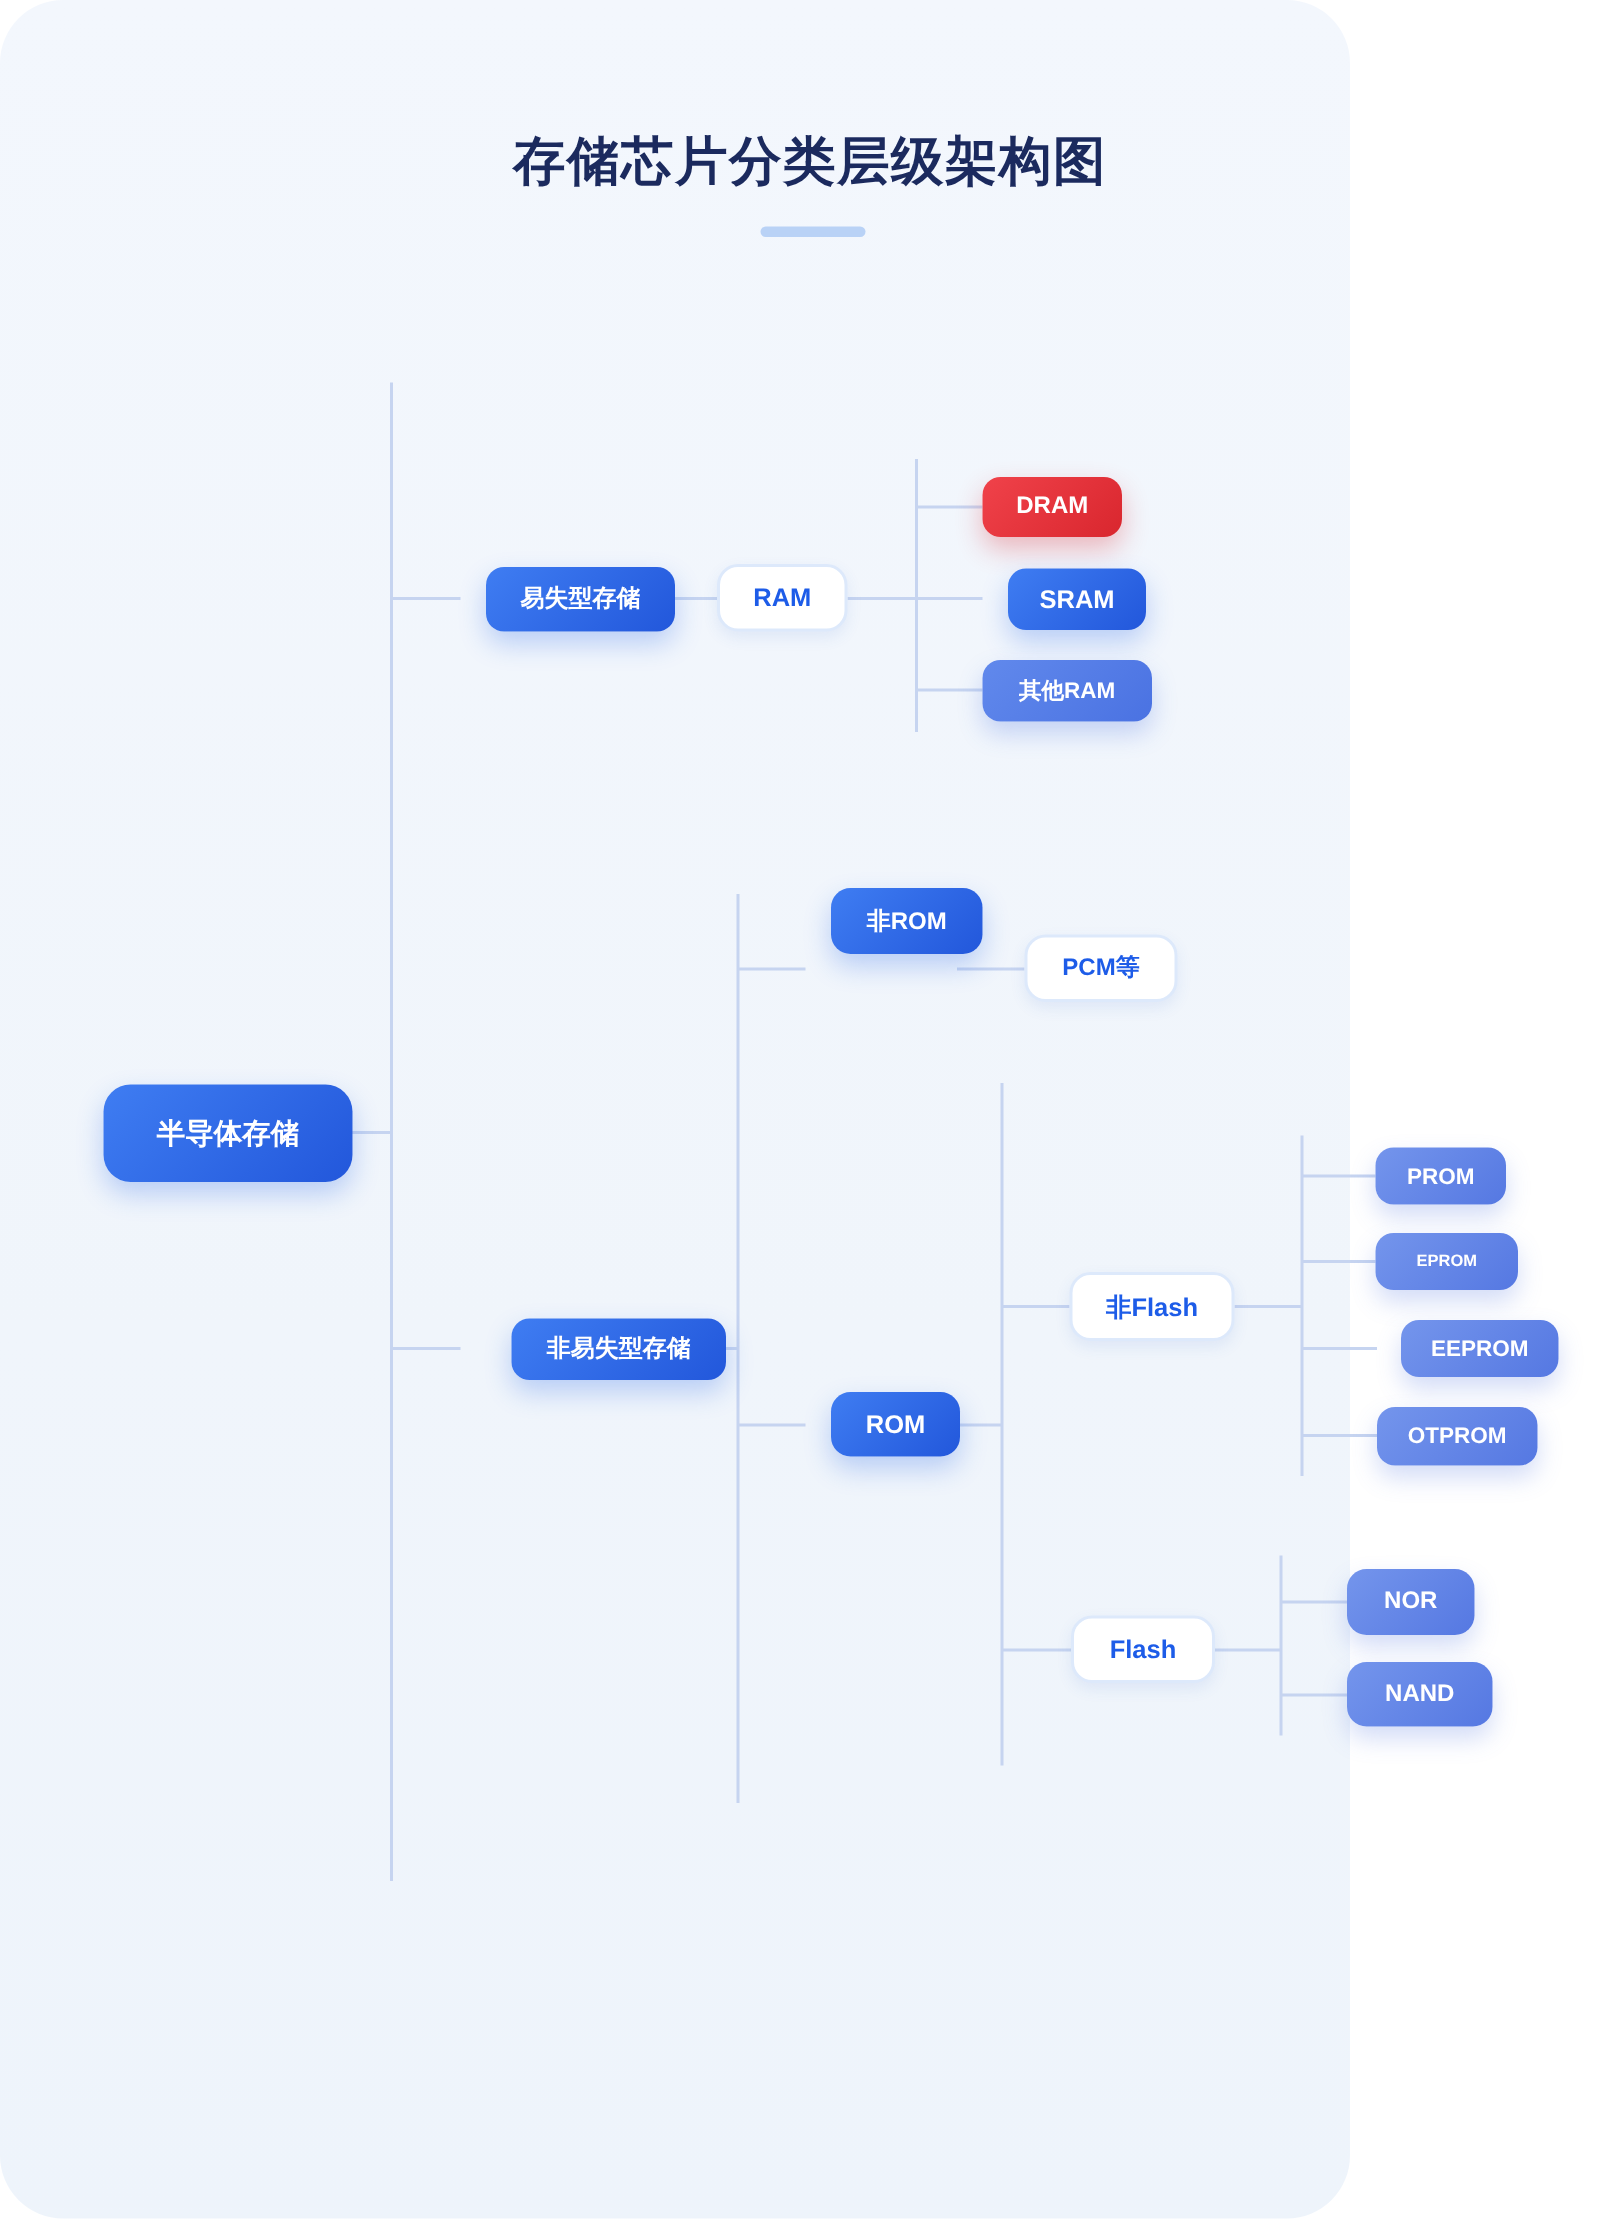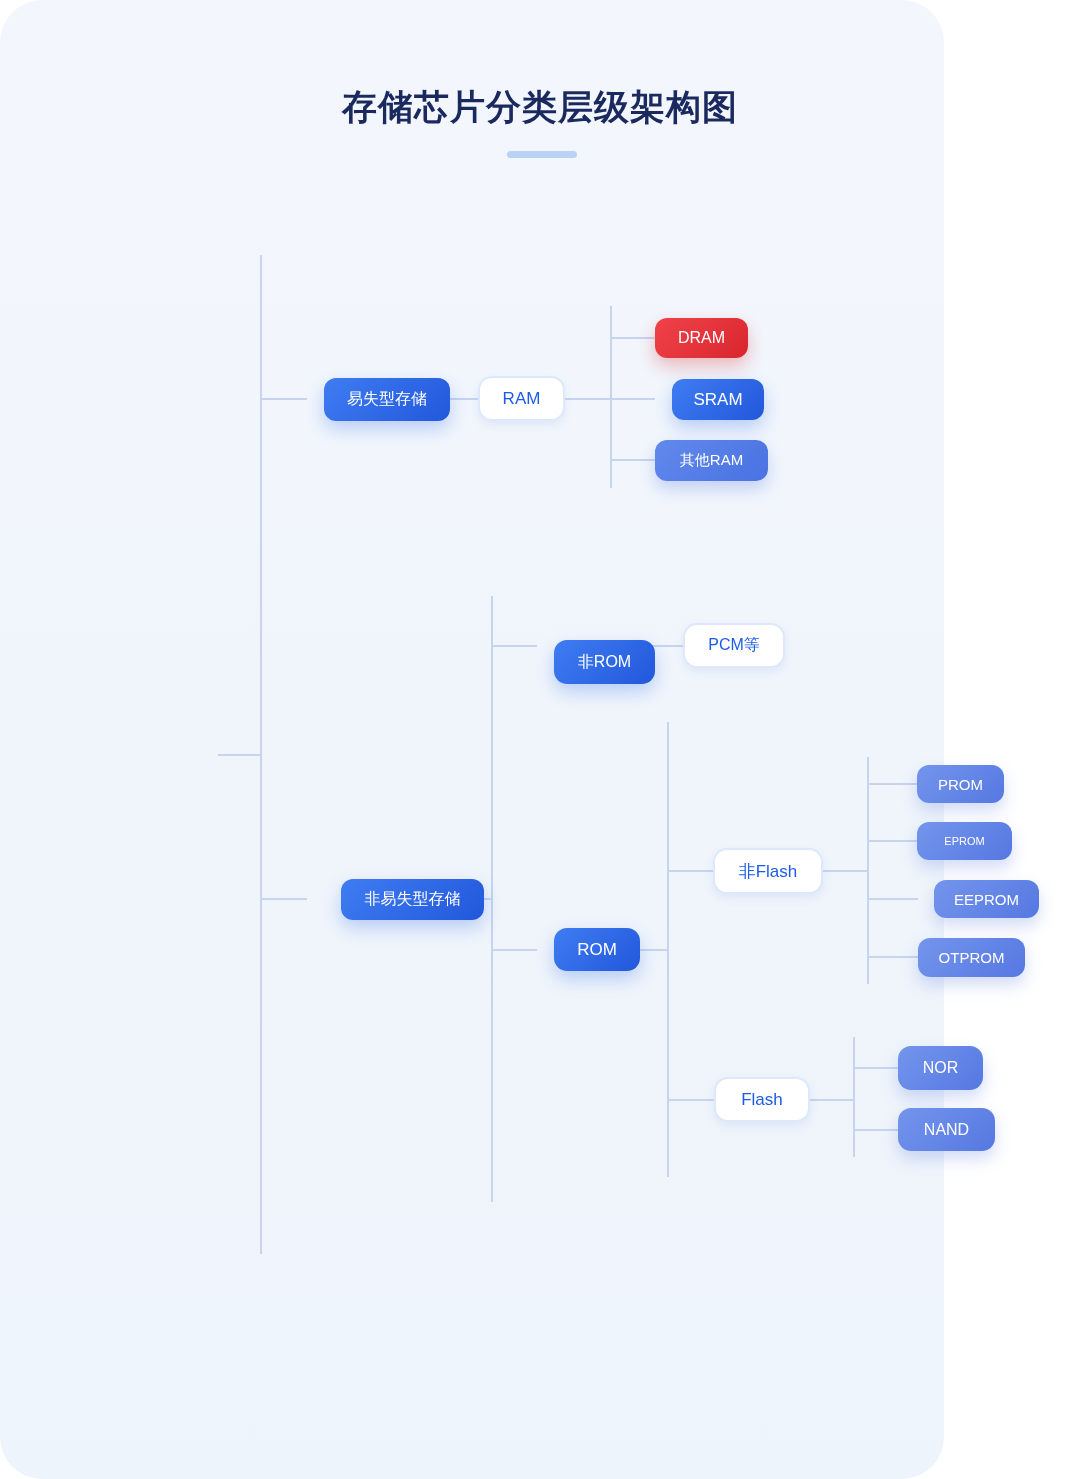--- a/index.html
+++ b/index.html
@@ -4,39 +4,38 @@
 <style>
   html,body{margin:0;padding:0;background:#ffffff;}
   body{
     width:1080px;height:1479px;position:relative;overflow:hidden;
     font-family:"Liberation Sans","DejaVu Sans",sans-serif;
   }
   .card{
     position:absolute;left:0;top:0;width:900px;height:1479px;
     background:linear-gradient(180deg,#f3f7fd 0%,#f0f5fb 60%,#eef4fb 100%);
     border-radius:42px;
-    padding-left:44px;
   }
   .title{
     position:absolute;left:0;top:84px;width:1080px;text-align:center;
     font-size:35px;font-weight:800;letter-spacing:1px;
     color:var(--title-color,#1b2a5e);
   }
   .title-underline{
     position:absolute;left:507px;top:151px;width:70px;height:7px;border-radius:4px;
     background:var(--underline-color,#b9d2f6);
   }
   .footer{
     position:absolute;left:0;top:1368px;width:1080px;text-align:center;
     font-size:16px;font-weight:700;letter-spacing:1px;
     color:var(--footer-color,#7aa5f0);
   }
   .node{
     position:absolute;display:flex;align-items:center;justify-content:center;
-    font-weight:400;white-space:nowrap;box-sizing:border-box;
+    font-weight:700;white-space:nowrap;box-sizing:border-box;
   }
   .solid{color:#ffffff;}
   .primary{
     background:linear-gradient(135deg,var(--primary-from,#3f7df2) 0%,var(--primary-to,#2257db) 100%);
     box-shadow:0 8px 18px rgba(37,99,235,0.28);
     margin-left:17px;
   }
   .red{
     background:linear-gradient(135deg,var(--red-from,#f0424a) 0%,var(--red-to,#d9262e) 100%);
     box-shadow:0 8px 18px rgba(220,38,46,0.30);
@@ -95,32 +94,33 @@
   <div class="hline" style="left:868px;top:840px;width:49px;"></div>
   <div class="hline" style="left:868px;top:898px;width:50px;"></div>
   <div class="hline" style="left:868px;top:956px;width:50px;"></div>
 
   <div class="hline" style="left:668px;top:1099px;width:46px;"></div>
   <div class="hline" style="left:810px;top:1099px;width:44px;"></div>
   <div class="vline" style="left:853px;top:1037px;height:120px;"></div>
   <div class="hline" style="left:854px;top:1067px;width:44px;"></div>
   <div class="hline" style="left:854px;top:1129px;width:44px;"></div>
 
+  <div class="node solid primary" style="left:52px;top:723px;width:166px;height:65px;border-radius:18px;font-size:19px;">半导体存储</div>
 
   <div class="node solid primary" style="left:307px;top:378px;width:126px;height:43px;border-radius:12px;font-size:16px;">易失型存储</div>
 
   <div class="node outline" style="left:478px;top:376px;width:87px;height:45px;border-radius:14px;font-size:17px;">RAM</div>
 
   <div class="node solid red" style="left:655px;top:318px;width:93px;height:40px;border-radius:12px;font-size:16px;">DRAM</div>
 
   <div class="node solid primary" style="left:655px;top:379px;width:92px;height:41px;border-radius:12px;font-size:17px;">SRAM</div>
 
   <div class="node solid mid" style="left:655px;top:440px;width:113px;height:41px;border-radius:12px;font-size:15px;">其他RAM</div>
 
-  <div class="node solid primary" style="left:537px;top:640px;width:101px;height:44px;border-radius:13px;font-size:16px;">非ROM</div>
+  <div class="node solid primary" style="left:537px;top:592px;width:101px;height:44px;border-radius:13px;font-size:16px;">非ROM</div>
 
   <div class="node outline" style="left:683px;top:623px;width:102px;height:45px;border-radius:14px;font-size:16px;">PCM等</div>
 
   <div class="node solid primary" style="left:324px;top:879px;width:143px;height:41px;border-radius:12px;font-size:16px;">非易失型存储</div>
 
   <div class="node solid primary" style="left:537px;top:928px;width:86px;height:43px;border-radius:13px;font-size:17px;">ROM</div>
 
   <div class="node outline" style="left:713px;top:848px;width:110px;height:46px;border-radius:14px;font-size:17px;">非Flash</div>
 
   <div class="node solid leaf" style="left:917px;top:765px;width:87px;height:38px;border-radius:12px;font-size:15px;text-align:center;">PROM</div>

